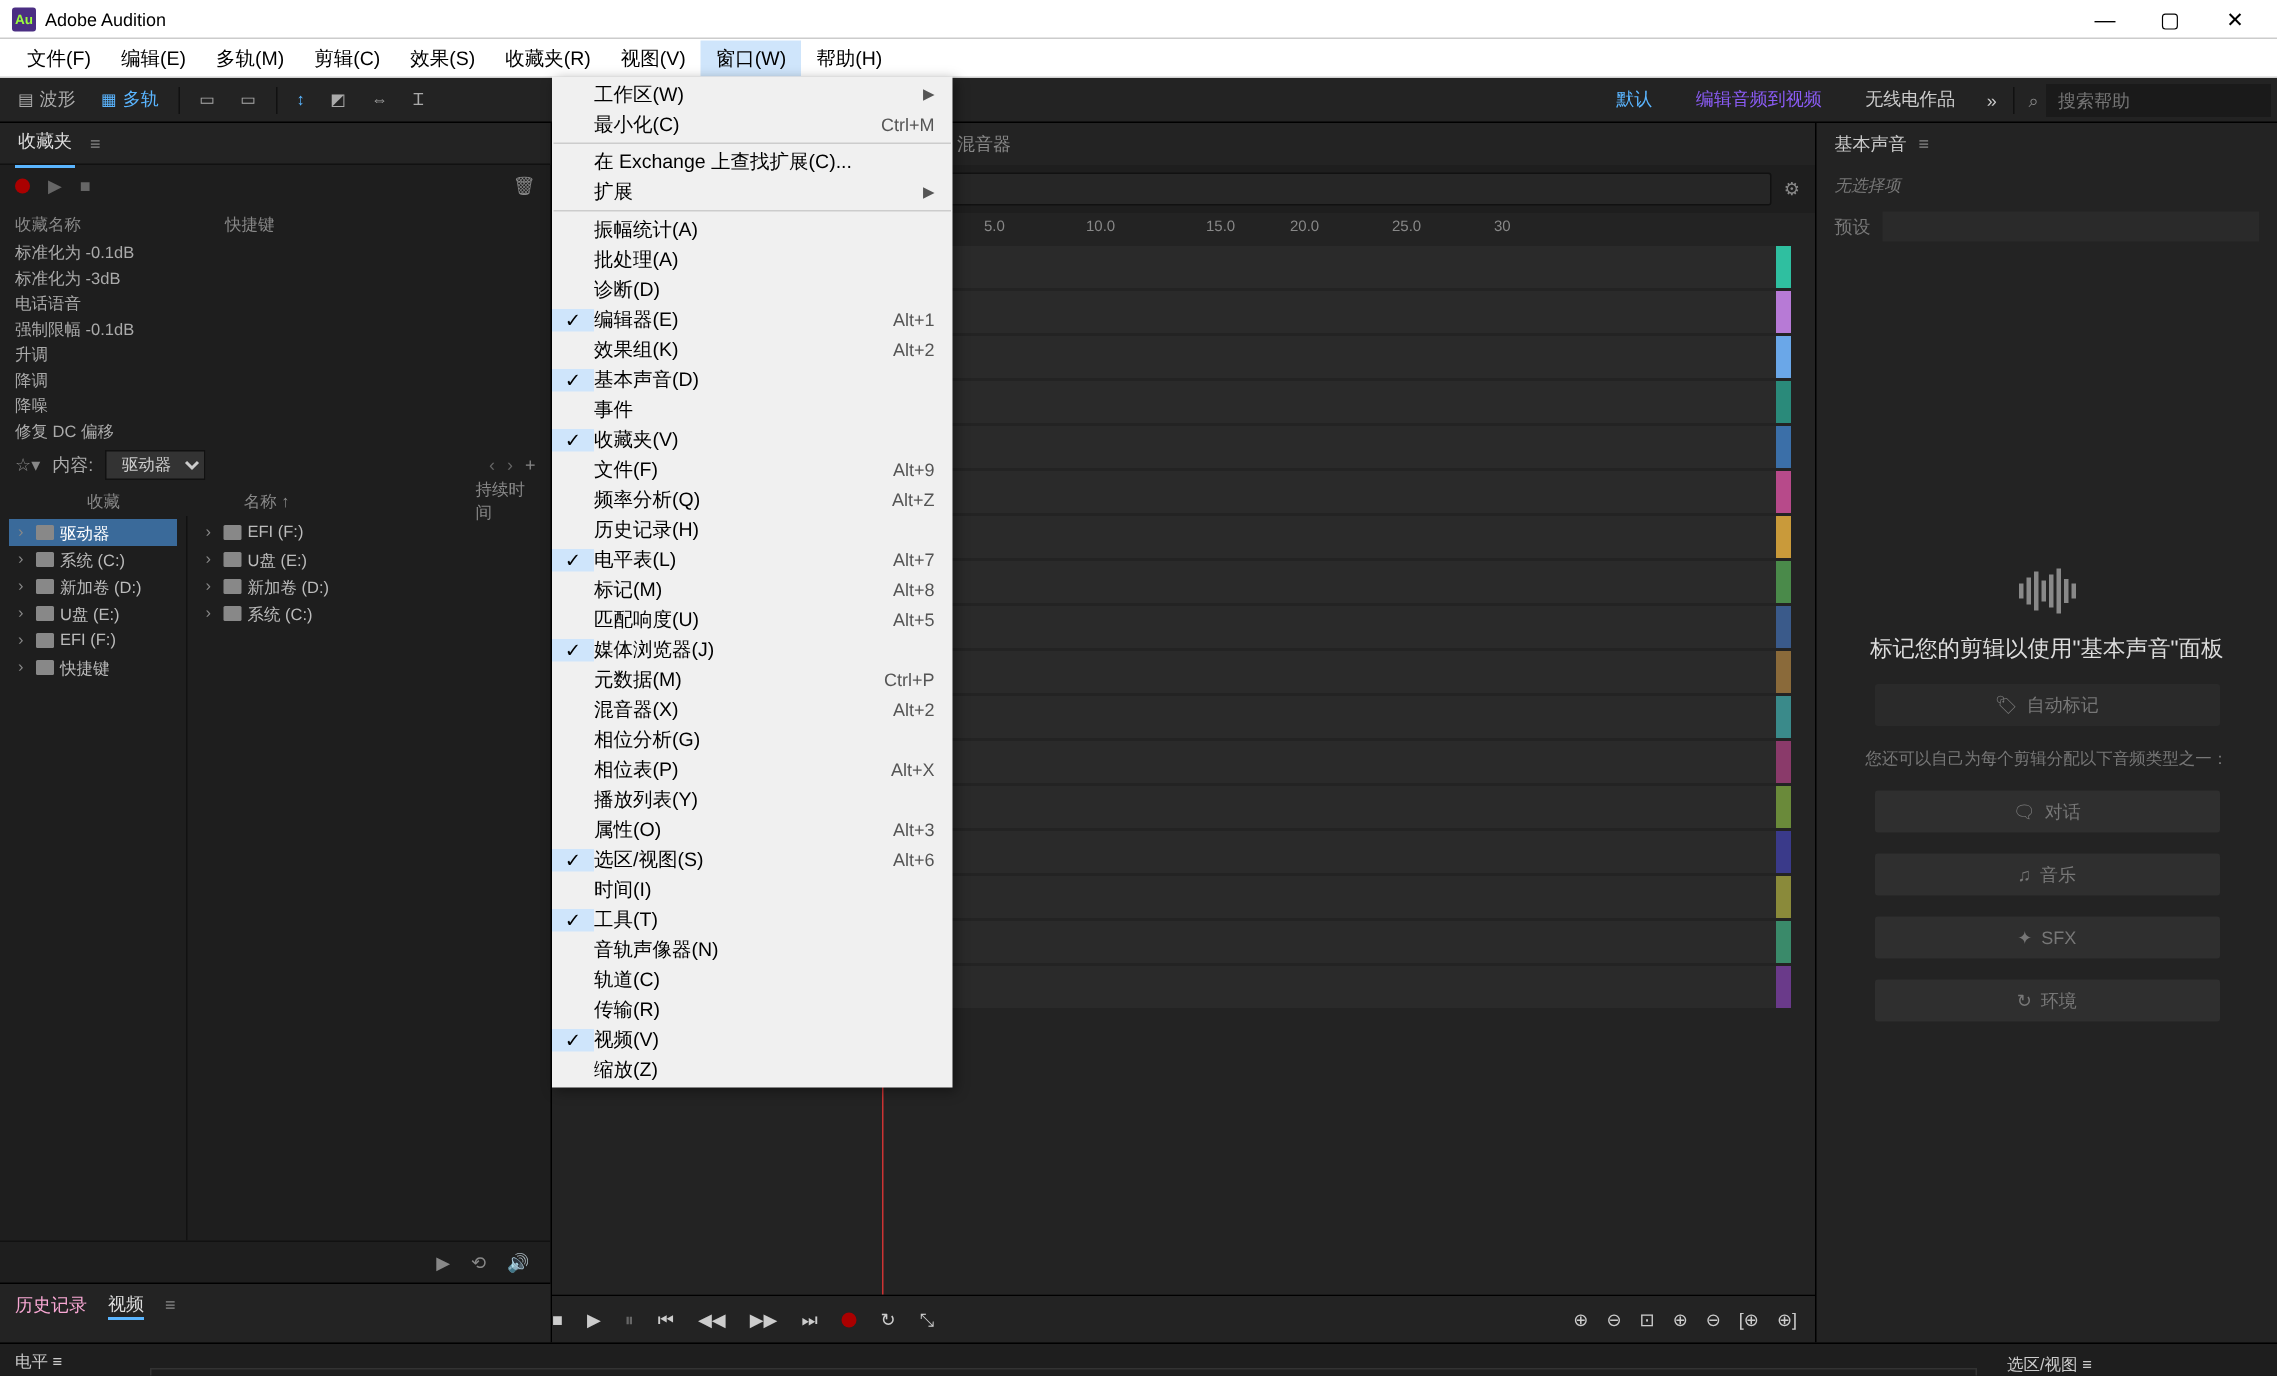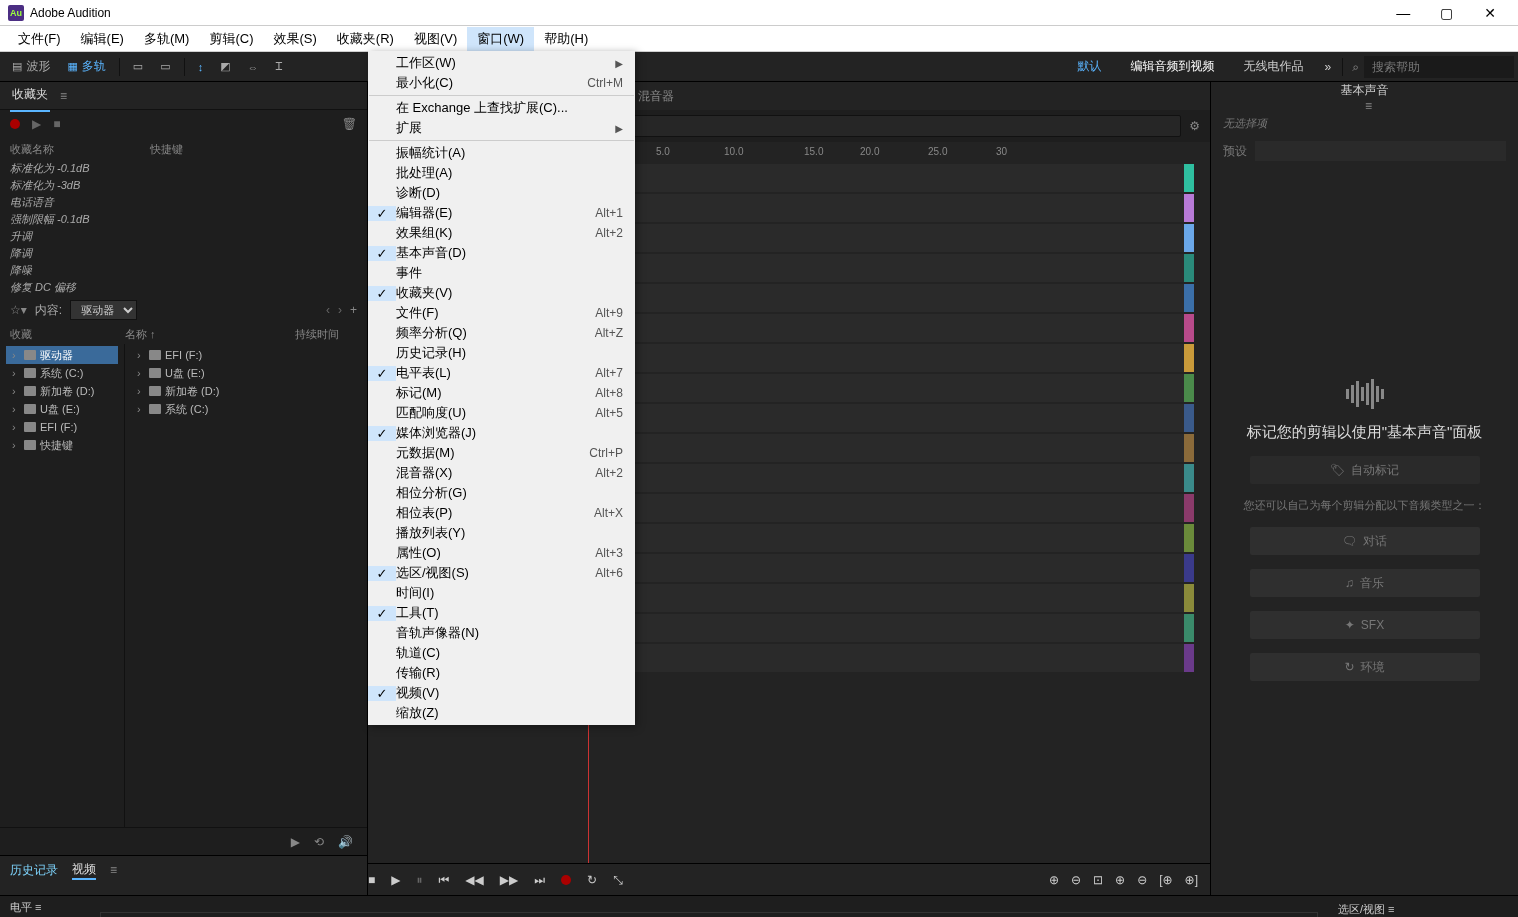--- a/index.html
+++ b/index.html
@@ -22,54 +22,54 @@
 .left { width:368px; display:flex; flex-direction:column; background:#1e1e1e; border-right:1px solid #000; }
 .panel-header { height:28px; display:flex; align-items:center; padding:0 10px; gap:10px; color:#ccc; font-size:12px; border-bottom:1px solid #111; background:#232323; }
 .panel-header .tab { padding:7px 2px; color:#888; cursor:pointer; }
 .panel-header .tab.active { color:#ddd; border-bottom:2px solid #5ab5ff; }
 .panel-header .ham { color:#888; }
 .fav-toolbar { height:28px; display:flex; align-items:center; padding:0 10px; gap:12px; }
 .fav-toolbar .rec { width:10px; height:10px; border-radius:50%; background:#a00; }
 .fav-cols { height:22px; display:flex; align-items:center; padding:0 10px; color:#888; font-size:11px; }
 .fav-cols .c1 { width:140px; }
 .fav-list { flex:0 0 auto; }
-.fav-list .row { height:17px; padding:0 10px; color:#aaa; font-size:11px; display:flex; align-items:center;font-style:italic; }
+.fav-list .row { height:17px; padding:0 10px; color:#aaa; font-size:11px; display:flex; align-items:center; }
 .mb-header { display:flex; gap:14px; padding:0 10px; height:28px; align-items:center; border-top:1px solid #000; background:#232323;}
 .mb-header span { color:#888; cursor:pointer; }
 .mb-header span.active { color:#ddd; border-bottom:2px solid #5ab5ff; }
 .mb-sub { height:28px; display:flex; align-items:center; padding:0 10px; gap:8px; color:#aaa; }
 .mb-sub select { background:#333; border:1px solid #111; color:#ccc; padding:2px 6px; font-size:11px; }
 .mb-cols { display:flex; height:20px; align-items:center; color:#888; font-size:11px; padding:0 10px;}
-.mb-cols .cA{width:115px;} .mb-cols .cB{width:170px;}
+.mb-cols .cA{width:115px;margin-left:48px;} .mb-cols .cB{width:170px;}
 .mb-tree { flex:1; display:flex; overflow:hidden; }
 .tree-col { padding:2px 6px; font-size:11px; color:#bbb; }
 .tree-col .node { display:flex; align-items:center; gap:4px; height:18px; padding-left:6px; white-space:nowrap;}
 .tree-col .node.sel { background:#3a6a9a; color:#fff; }
 .tree-col .arrow { width:8px; display:inline-block; color:#888;}
 .tree-col .ico { width:12px; height:10px; background:#888; border-radius:1px; display:inline-block;}
 .mb-foot { height:28px; display:flex; align-items:center; justify-content:flex-end; padding:0 14px; gap:14px; color:#888; border-top:1px solid #111;}
 .hist { height:40px; border-top:1px solid #000; background:#232323; }
 .hist-hd { height:28px; display:flex; align-items:center; gap:14px; padding:0 10px;}
-.hist-hd span{color:#7dd3fc;} .hist-hd span.active{color:#ddd;border-bottom:2px solid #5ab5ff;}
+.hist-hd span{color:#f9a8d4;} .hist-hd span.active{color:#ddd;border-bottom:2px solid #5ab5ff;}
 .center { flex:1; display:flex; flex-direction:column; background:#1e1e1e; position:relative;text-align:center; }
 .center-top { height:28px; display:flex; align-items:center; padding:0 10px; color:#ccc; background:#232323;}
 .center-search { height:32px; display:flex; align-items:center; padding:0 10px; gap:8px;}
 .center-search .sbox{flex:1;height:22px;background:#262626;border:1px solid #111;border-radius:2px;}
 .ruler { height:22px; position:relative; background:#232323; color:#888; font-size:10px;}
 .ruler span{position:absolute;top:4px;}
 .tracks { flex:1; position:relative; background:#232323; }
 .track { position:absolute; left:8px; right:16px; height:28px; background:#2a2a2a; }
 .trackcolor { position:absolute; right:0; top:0; bottom:0; width:10px;}
 .playhead { position:absolute; top:0; bottom:0; width:1px; background:#c33; left:220px;}
 .yellowclip { position:absolute; left:190px; width:30px; top:262px; height:18px; background:#caa94d;}
 .transport { height:32px; border-top:1px solid #000; display:flex; align-items:center; justify-content:center; gap:16px; color:#ccc; background:#232323;}
 .transport .rec{width:10px;height:10px;border-radius:50%;background:#a00;}
 .transport .zoom{margin-left:auto;display:flex;gap:12px;padding-right:12px;}
 .right { width:308px; background:#232323; border-left:1px solid #000; display:flex; flex-direction:column;}
-.rhead{height:28px;display:flex;align-items:center;padding:0 12px;color:#ccc;flex-direction:column;}
+.rhead{height:28px;display:flex;align-items:center;padding:0 12px;color:#ccc;}
 .rnosel{padding:6px 12px;color:#777;font-style:italic;font-size:11px;}
 .rpreset{height:28px;display:flex;align-items:center;padding:0 12px;color:#777;gap:8px;}
 .rpreset .dd{flex:1;height:20px;background:#2a2a2a;}
 .rcenter{flex:1;display:flex;flex-direction:column;align-items:center;justify-content:center;gap:14px;padding:0 20px;text-align:center;}
 .rcenter .waveico{display:flex;gap:2px;align-items:center;height:30px;}
 .rcenter .waveico span{width:3px;background:#888;}
 .rcenter h3{color:#ddd;font-size:15px;font-weight:normal;}
 .rcenter .sub{color:#777;font-size:11px;}
 .rcenter .btn{width:230px;height:28px;background:#2f2f2f;color:#777;display:flex;align-items:center;justify-content:center;gap:6px;font-size:12px;border-radius:2px;}
 .levels{height:70px;border-top:1px solid #000;background:#1e1e1e;position:relative;}
@@ -135,21 +135,21 @@
       <span class="glyph">◩</span>
     </div>
   <div class="tbtn">
       <span class="glyph">⇔</span>
     </div>
   <div class="tbtn">
       <span class="glyph">Ꮖ</span>
     </div>
   <div class="spacer"></div>
   <span class="linkright" style="color:#5ab5ff">默认</span>
-  <span class="linkright" style="color:#ffffff">编辑音频到视频</span>
+  <span class="linkright" style="color:#8b5cf6">编辑音频到视频</span>
   <span class="linkright" style="color:#ccc">无线电作品</span>
   <span style="color:#ccc;padding:0 6px">»</span>
   <div class="divider"></div>
   <span style="color:#888;padding:0 4px">⌕</span>
   <input class="search" placeholder="搜索帮助" style="">
 </div>
 
 <div class="main">
 
   <div class="left">

